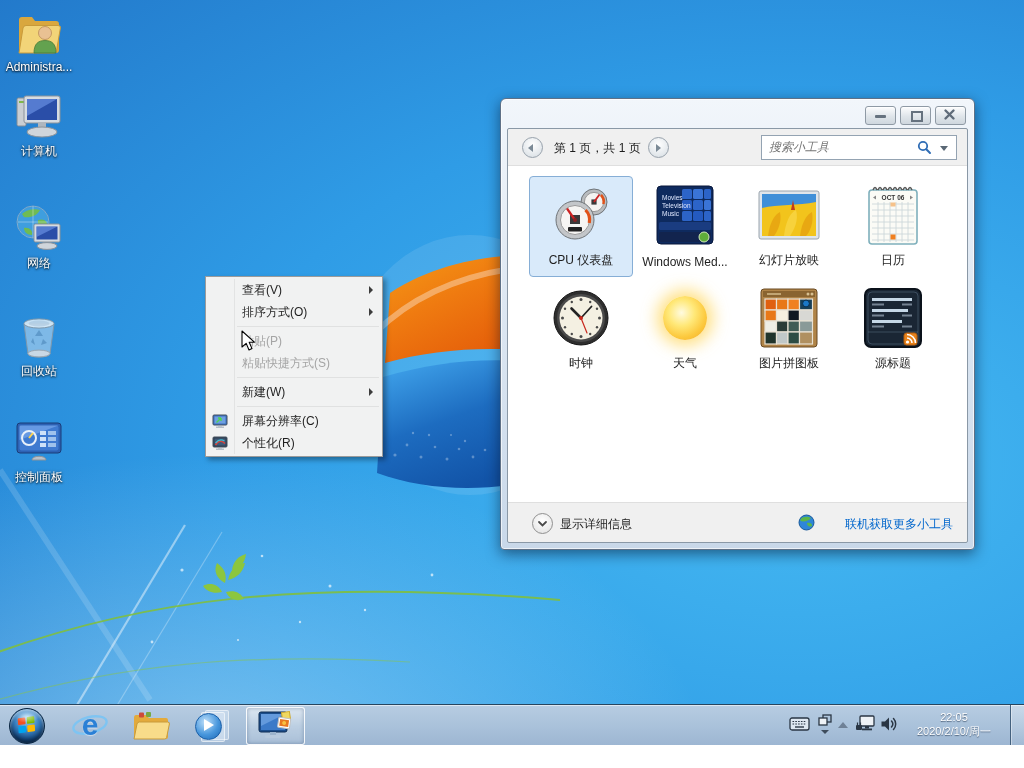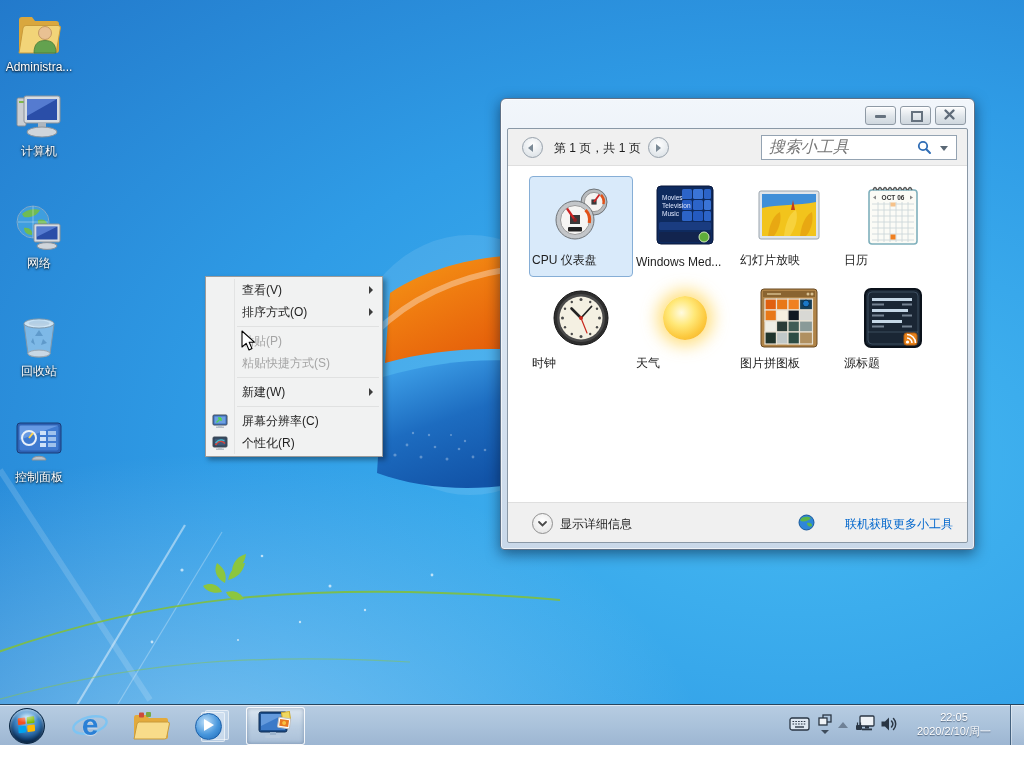--- a/index.html
+++ b/index.html
@@ -45,32 +45,32 @@
   .gtoolbar{position:relative;height:36px;flex:0 0 36px;}
   .navbtn{position:absolute;width:19px;height:19px;border:1px solid #98a2ac;border-radius:50%;top:8px;
     background:radial-gradient(circle at 50% 35%,#ffffff,#e2e7eb 70%,#d2d8dd);}
   .navbtn .tri{position:absolute;top:5.5px;width:0;height:0;border-top:4px solid transparent;border-bottom:4px solid transparent;}
   .navbtn.prev .tri{left:5px;border-right:5px solid #7b8a96;}
   .navbtn.next .tri{left:7px;border-left:5px solid #7b8a96;}
   .pagelabel{position:absolute;left:46px;top:11px;font-size:12px;color:#1e1e1e;}
   .searchbox{position:absolute;right:10px;top:6px;width:194px;height:23px;background:#fff;
     border:1px solid #94a3b2;}
   .searchbox input{position:absolute;left:5px;top:2px;width:150px;height:17px;border:none;outline:none;
-    font-size:16px;font-family:Liberation Mono, monospace;color:#6d28d9;background:transparent;}
+    font-size:12px;font-family:Liberation Serif, serif;color:#6d28d9;background:transparent;}
   .searchbox input::placeholder{font-style:italic;color:#767676;}
   .searchbox .mag{position:absolute;right:24px;top:4px;}
   .searchbox .drop{position:absolute;right:8px;top:10px;width:0;height:0;
     border-left:4px solid transparent;border-right:4px solid transparent;border-top:5px solid #5a6875;}
   .gcontent{flex:1;background:#fff;border-top:1px solid #dfdfdf;border-bottom:1px solid #dfdfdf;position:relative;}
   .ggrid{position:absolute;left:21px;top:10px;width:418px;display:flex;flex-wrap:wrap;}
   .gcell{width:104px;height:101px;margin-bottom:2px;position:relative;border:1px solid transparent;
     border-radius:4px;box-sizing:border-box;}
   .gcell.sel{background:#d9eafa;border-color:#86aed6;}
   .gicon{position:absolute;left:0;right:0;top:5px;height:66px;display:flex;align-items:center;justify-content:center;}
-  .glabel{position:absolute;left:2px;right:2px;bottom:7px;text-align:left;font-size:12px;color:#1e1e1e;white-space:nowrap;overflow:hidden;}
+  .glabel{position:absolute;left:2px;right:2px;bottom:7px;text-align:center;font-size:12px;color:#1e1e1e;white-space:nowrap;overflow:hidden;}
   .gbottom{flex:0 0 39px;position:relative;}
   .detailbtn{position:absolute;left:24px;top:10px;width:19px;height:19px;border:1px solid #909090;border-radius:50%;
     background:radial-gradient(circle at 50% 35%,#fff,#e8e8e8 75%,#d8d8d8);}
   .detaillbl{position:absolute;left:52px;top:13px;font-size:12px;color:#1e1e1e;}
   .morelink{position:absolute;right:14px;top:13px;font-size:12px;}
   .globe{position:absolute;right:152px;top:11px;}
 
   
   .cursor{position:absolute;left:241px;top:330px;z-index:60;}
 

